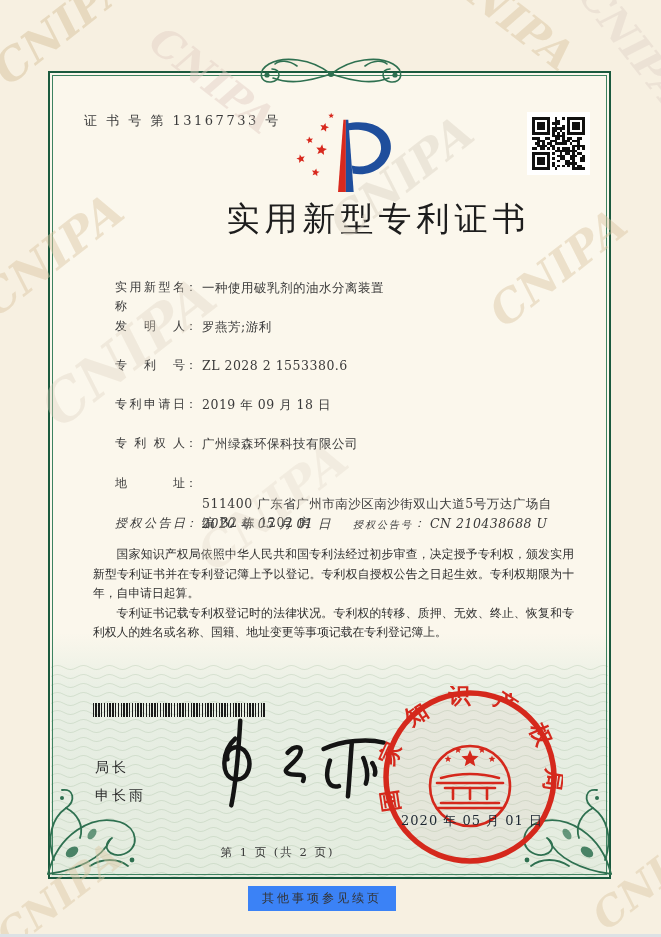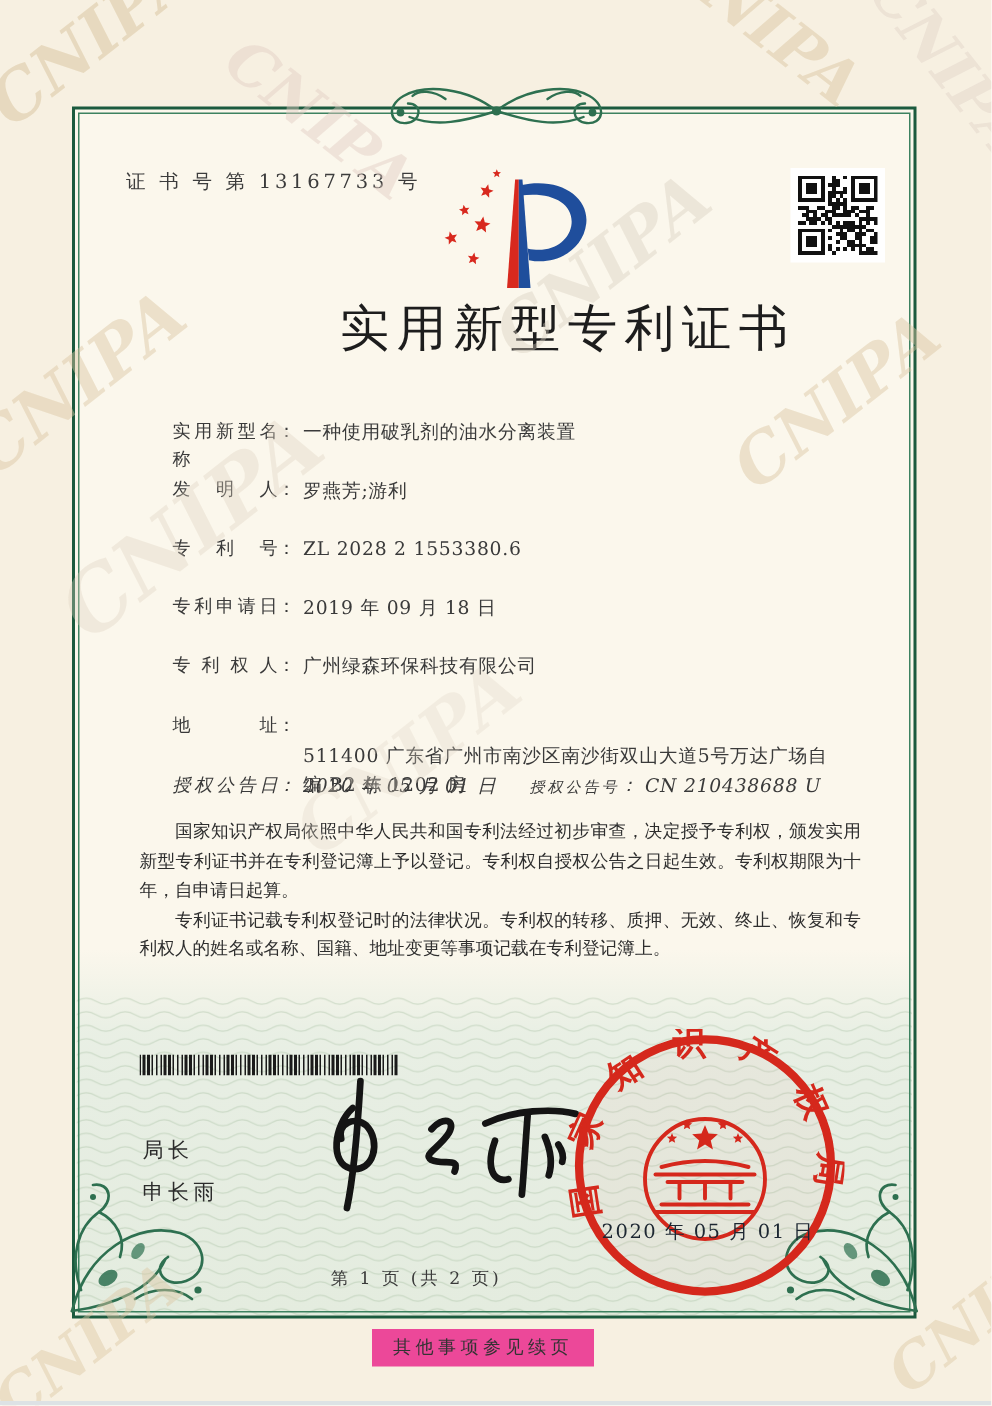--- a/index.html
+++ b/index.html
@@ -33,21 +33,21 @@
          text-align:justify;color:#2e2e2e;z-index:4;}
   .legal p{margin:0;text-indent:2em;}
   
   .barcode{position:absolute;left:93px;top:702px;width:174px;height:14px;z-index:4;}
   .signer{position:absolute;left:95px;top:753px;font-size:14px;letter-spacing:3px;color:#2b2b2b;z-index:4;line-height:28px;}
   .sig{position:absolute;left:198px;top:716px;z-index:4;}
   .seal{position:absolute;left:377px;top:686px;z-index:6;}
   .sealdate{position:absolute;left:393px;top:812px;width:158px;text-align:center;font-size:13px;
             letter-spacing:1px;color:#1d2732;z-index:7;}
   .pageinfo{position:absolute;left:0;top:845px;width:555px;text-align:center;font-size:11.5px;color:#3a3a3a;z-index:4;letter-spacing:2px;}
-  .contnote{position:absolute;left:248px;top:886px;background:#ec4899;padding:4px 14px;font-size:12px;
+  .contnote{position:absolute;left:248px;top:886px;background:#3b82f6;padding:4px 14px;font-size:12px;
             letter-spacing:3px;color:#333;z-index:4;}
   .bottomstrip{position:absolute;left:0;bottom:0;width:661px;height:3px;background:#dde2e5;z-index:8;}
   
   .wm{position:absolute;font-family:"DejaVu Serif",serif;font-style:italic;font-weight:bold;
       z-index:7;pointer-events:none;white-space:nowrap;}
 </style>
 </head>
 <body>
 
 <div class="page">

